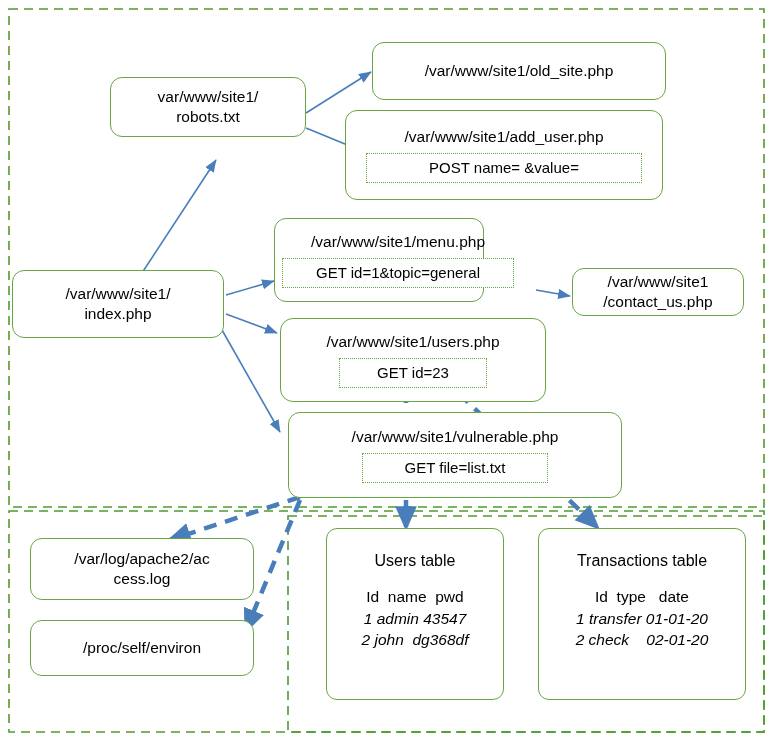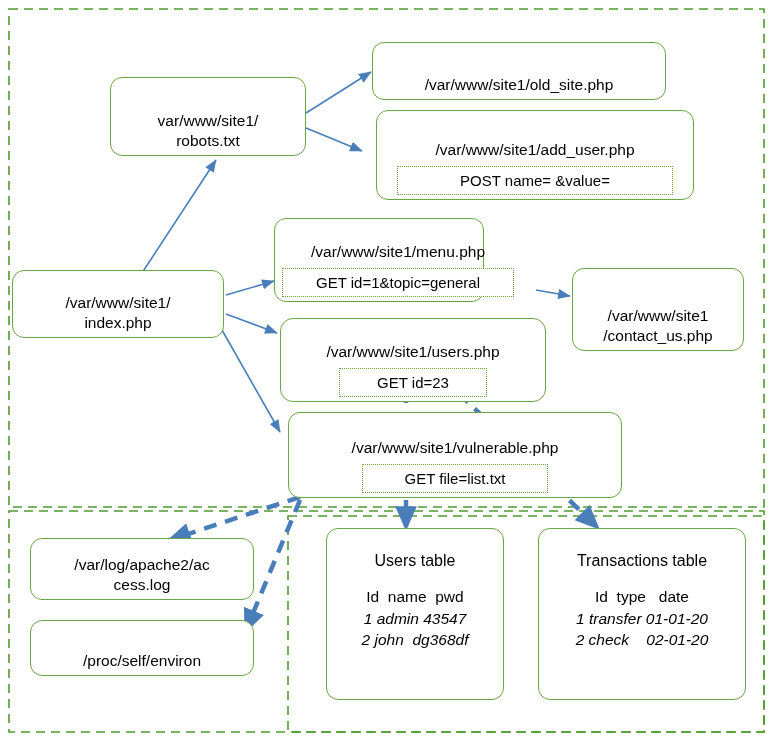--- a/index.html
+++ b/index.html
@@ -26,21 +26,21 @@
   .node {
     position: absolute;
     box-sizing: border-box;
     border: 1.6px solid #6aa544;
     border-radius: 12px;
     background: #ffffff;
     color: #000000;
     display: flex;
     flex-direction: column;
     align-items: center;
-    justify-content: flex-end;
+    justify-content: center;
     text-align: center;
     font-size: 15.5px;
     line-height: 1.28;
     padding: 4px 6px;
   }
   .node .title {
     white-space: pre-line;
   }
   .param {
     box-sizing: border-box;
@@ -50,20 +50,21 @@
     padding: 4px 10px;
     margin-top: 6px;
     white-space: nowrap;
   }
   .param .verb {
     font-weight: 400;
   }
   .table-node {
     justify-content: flex-start;
     padding-top: 22px;
+    border-radius: 11px;
   }
   .table-title {
     font-size: 16px;
     margin-bottom: 16px;
   }
   .table-head {
     font-size: 15.5px;
     margin-bottom: 2px;
     white-space: pre;
   }
@@ -112,30 +113,30 @@
       <path d="M300,497 L170,540"></path>
       <path d="M300,500 L246,630"></path>
     </g>
   </svg>
 
   <div class="node" style="left:12px; top:270px; width:212px; height:68px;">
     <div class="title">/var/www/site1/
 index.php</div>
   </div>
 
-  <div class="node" style="left:110px; top:77px; width:196px; height:79px;">
+  <div class="node" style="left:110px; top:77px; width:196px; height:60px;">
     <div class="title">var/www/site1/
 robots.txt</div>
   </div>
 
   <div class="node" style="left:372px; top:42px; width:294px; height:58px;">
     <div class="title">/var/www/site1/old_site.php</div>
   </div>
 
-  <div class="node" style="left:376px; top:110px; width:318px; height:90px;">
+  <div class="node" style="left:345px; top:110px; width:318px; height:90px;">
     <div class="title">/var/www/site1/add_user.php</div>
     <div class="param" style="width:276px;">
       <span class="verb">POST</span><span> name= &amp;value=</span>
     </div>
   </div>
 
   <div class="node" style="left:274px; top:218px; width:210px; height:84px;padding-left:44px;">
     <div class="title">/var/www/site1/menu.php</div>
     <div class="param" style="width:232px;">
       <span class="verb">GET</span><span> id=1&amp;topic=general</span>
@@ -149,21 +150,21 @@
     </div>
   </div>
 
   <div class="node" style="left:288px; top:412px; width:334px; height:86px;">
     <div class="title">/var/www/site1/vulnerable.php</div>
     <div class="param" style="width:186px;">
       <span class="verb">GET</span><span> file=list.txt</span>
     </div>
   </div>
 
-  <div class="node" style="left:572px; top:268px; width:172px; height:83px;">
+  <div class="node" style="left:572px; top:268px; width:172px; height:48px;">
     <div class="title">/var/www/site1
 /contact_us.php</div>
   </div>
 
   <div class="node" style="left:30px; top:538px; width:224px; height:62px;">
     <div class="title">/var/log/apache2/ac
 cess.log</div>
   </div>
 
   <div class="node" style="left:30px; top:620px; width:224px; height:56px;">

